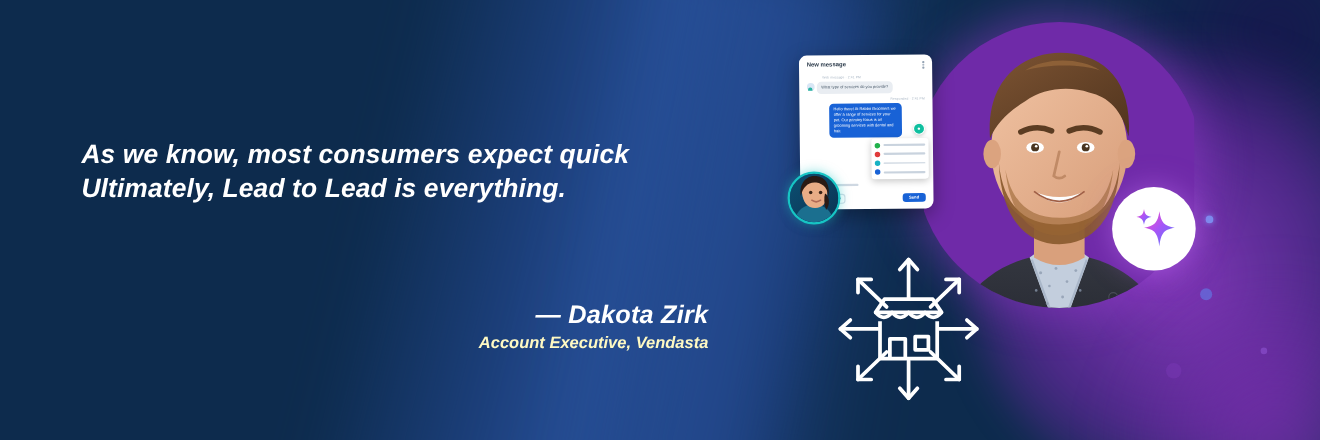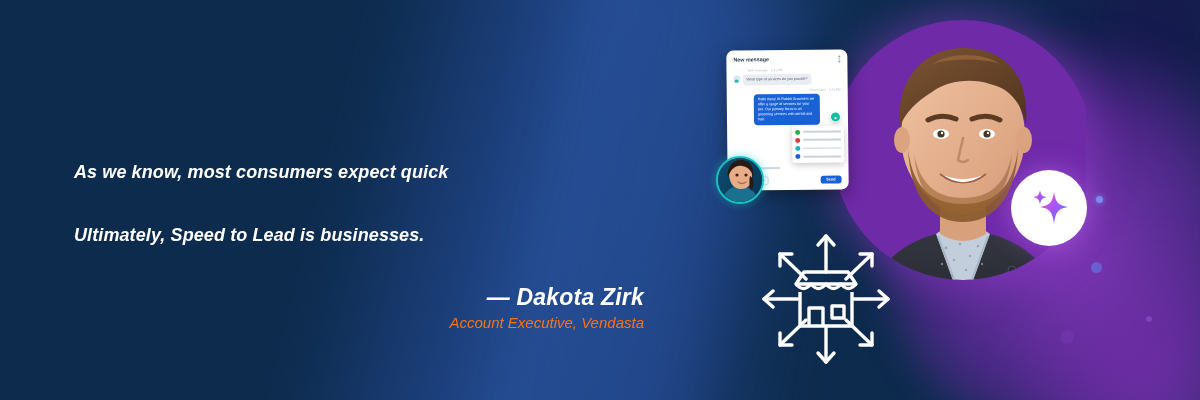--- a/index.html
+++ b/index.html
@@ -59,35 +59,33 @@
     border-radius:50%;
     background:radial-gradient(circle, rgba(24,22,78,.9) 0%, rgba(24,22,78,0) 70%);
     filter:blur(20px);
   }
   .dot { position:absolute; border-radius:50%; }
 
   
   .quote-block { position:absolute; left:74px; top:125px; width:600px; }
   .quote-line {
     font-style:italic; font-weight:600;
-    font-size:18px; line-height:31px;
+    font-size:24px; line-height:31px;
     color:#ffffff; letter-spacing:.1px;
     white-space:nowrap;
-    margin-top:32px;
   }
   .attrib { position:absolute; left:74px; top:272px; width:570px; text-align:right; }
   .attrib-name {
     font-style:italic; font-weight:bold;
     font-size:23px; line-height:28px; color:#ffffff;
     letter-spacing:.2px;
-    margin-top:11px;
   }
   .attrib-role {
-    font-style:italic; font-weight:400;
-    font-size:15px; line-height:21px; color:#f97316;
+    font-style:italic; font-weight:700;
+    font-size:15px; line-height:21px; color:#fef9c3;
     margin-top:1px;
   }
 
   
   .portrait-halo {
     position:absolute; left:838px; top:26px;
     width:246px; height:246px; border-radius:50%;
     background:radial-gradient(circle at 40% 40%, #a846d8 0%, #8b33c4 50%, #6c27a6 100%);
     box-shadow:0 0 40px 14px rgba(160,60,215,.45);
   }
@@ -203,21 +201,21 @@
 
   <div class="dot" style="left:1096px;top:196px;width:7px;height:7px;background:rgba(120,170,255,.85);box-shadow:0 0 6px rgba(120,170,255,.8);"></div>
   <div class="dot" style="left:1004px;top:178px;width:9px;height:9px;background:rgba(220,70,120,.6);"></div>
   <div class="dot" style="left:989px;top:249px;width:7px;height:7px;background:rgba(80,140,255,.65);"></div>
   <div class="dot" style="left:1091px;top:262px;width:11px;height:11px;background:rgba(90,150,255,.45);"></div>
   <div class="dot" style="left:1146px;top:316px;width:6px;height:6px;background:rgba(150,90,220,.5);"></div>
   <div class="dot" style="left:1060px;top:330px;width:14px;height:14px;background:rgba(130,60,190,.35);"></div>
 
   <div class="quote-block">
     <div class="quote-line">As we know, most consumers expect quick</div>
-    <div class="quote-line">Ultimately, Speed to Lead is businesses.</div>
+    <div class="quote-line">Ultimately, Lead to Lead is everything.</div>
   </div>
 
   <div class="attrib">
     <div class="attrib-name">— Dakota Zirk</div>
     <div class="attrib-role">Account Executive, Vendasta</div>
   </div>
 
   <div class="portrait-halo"></div>
   <div class="portrait">
     <svg width="246" height="360" viewBox="0 0 246 360">

